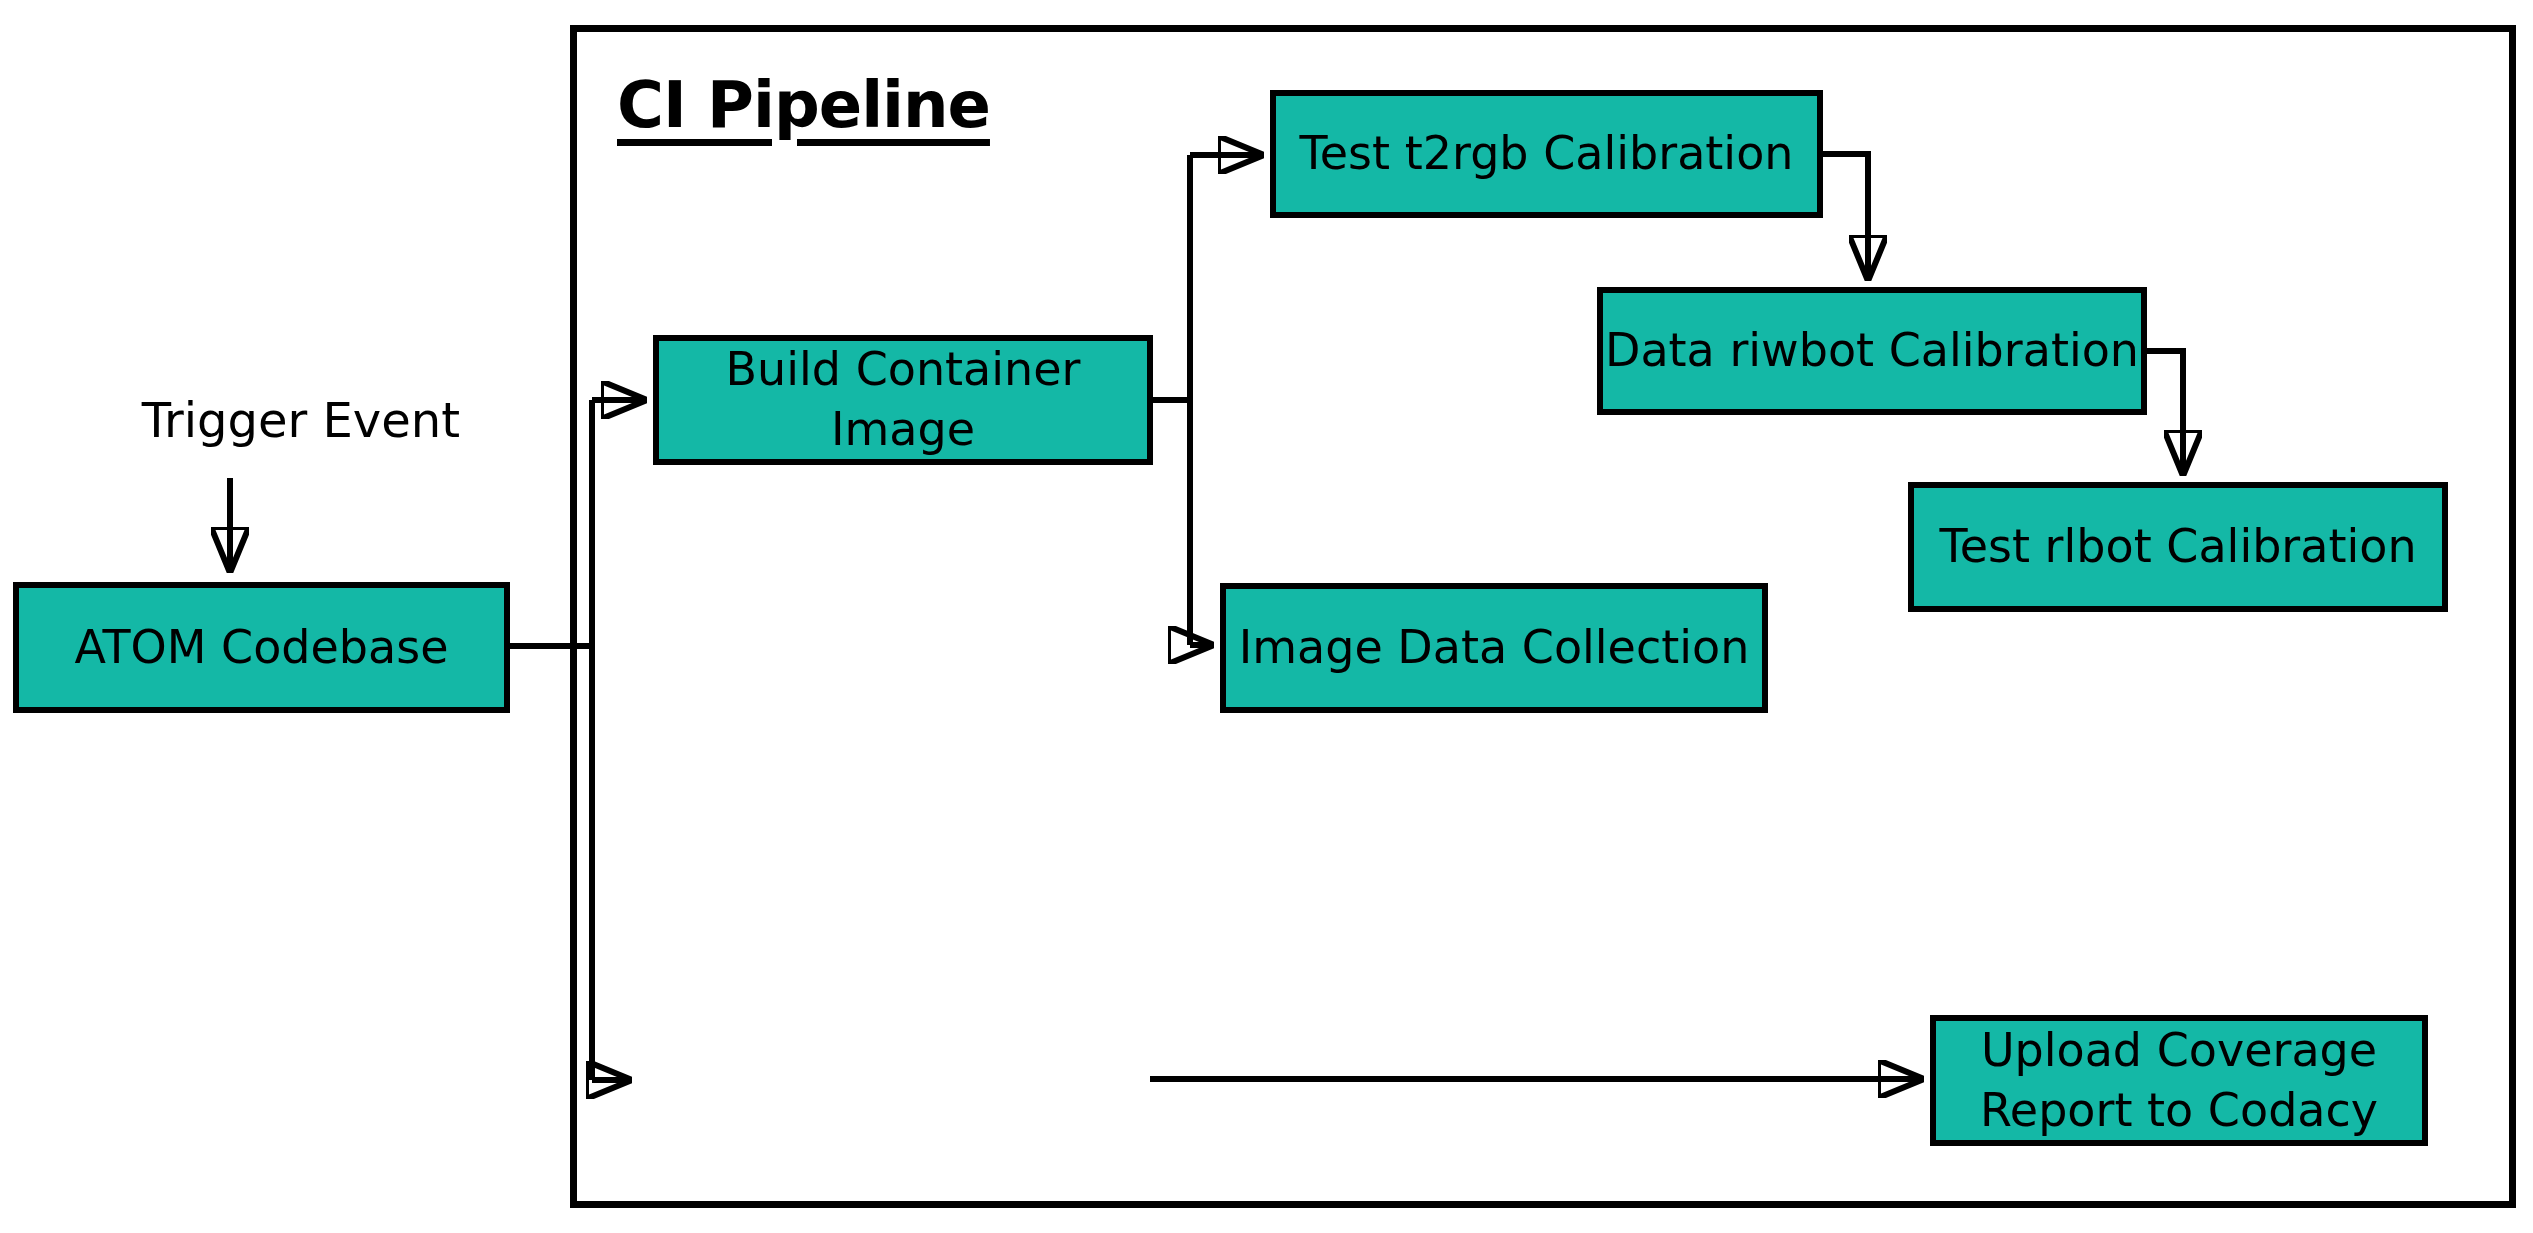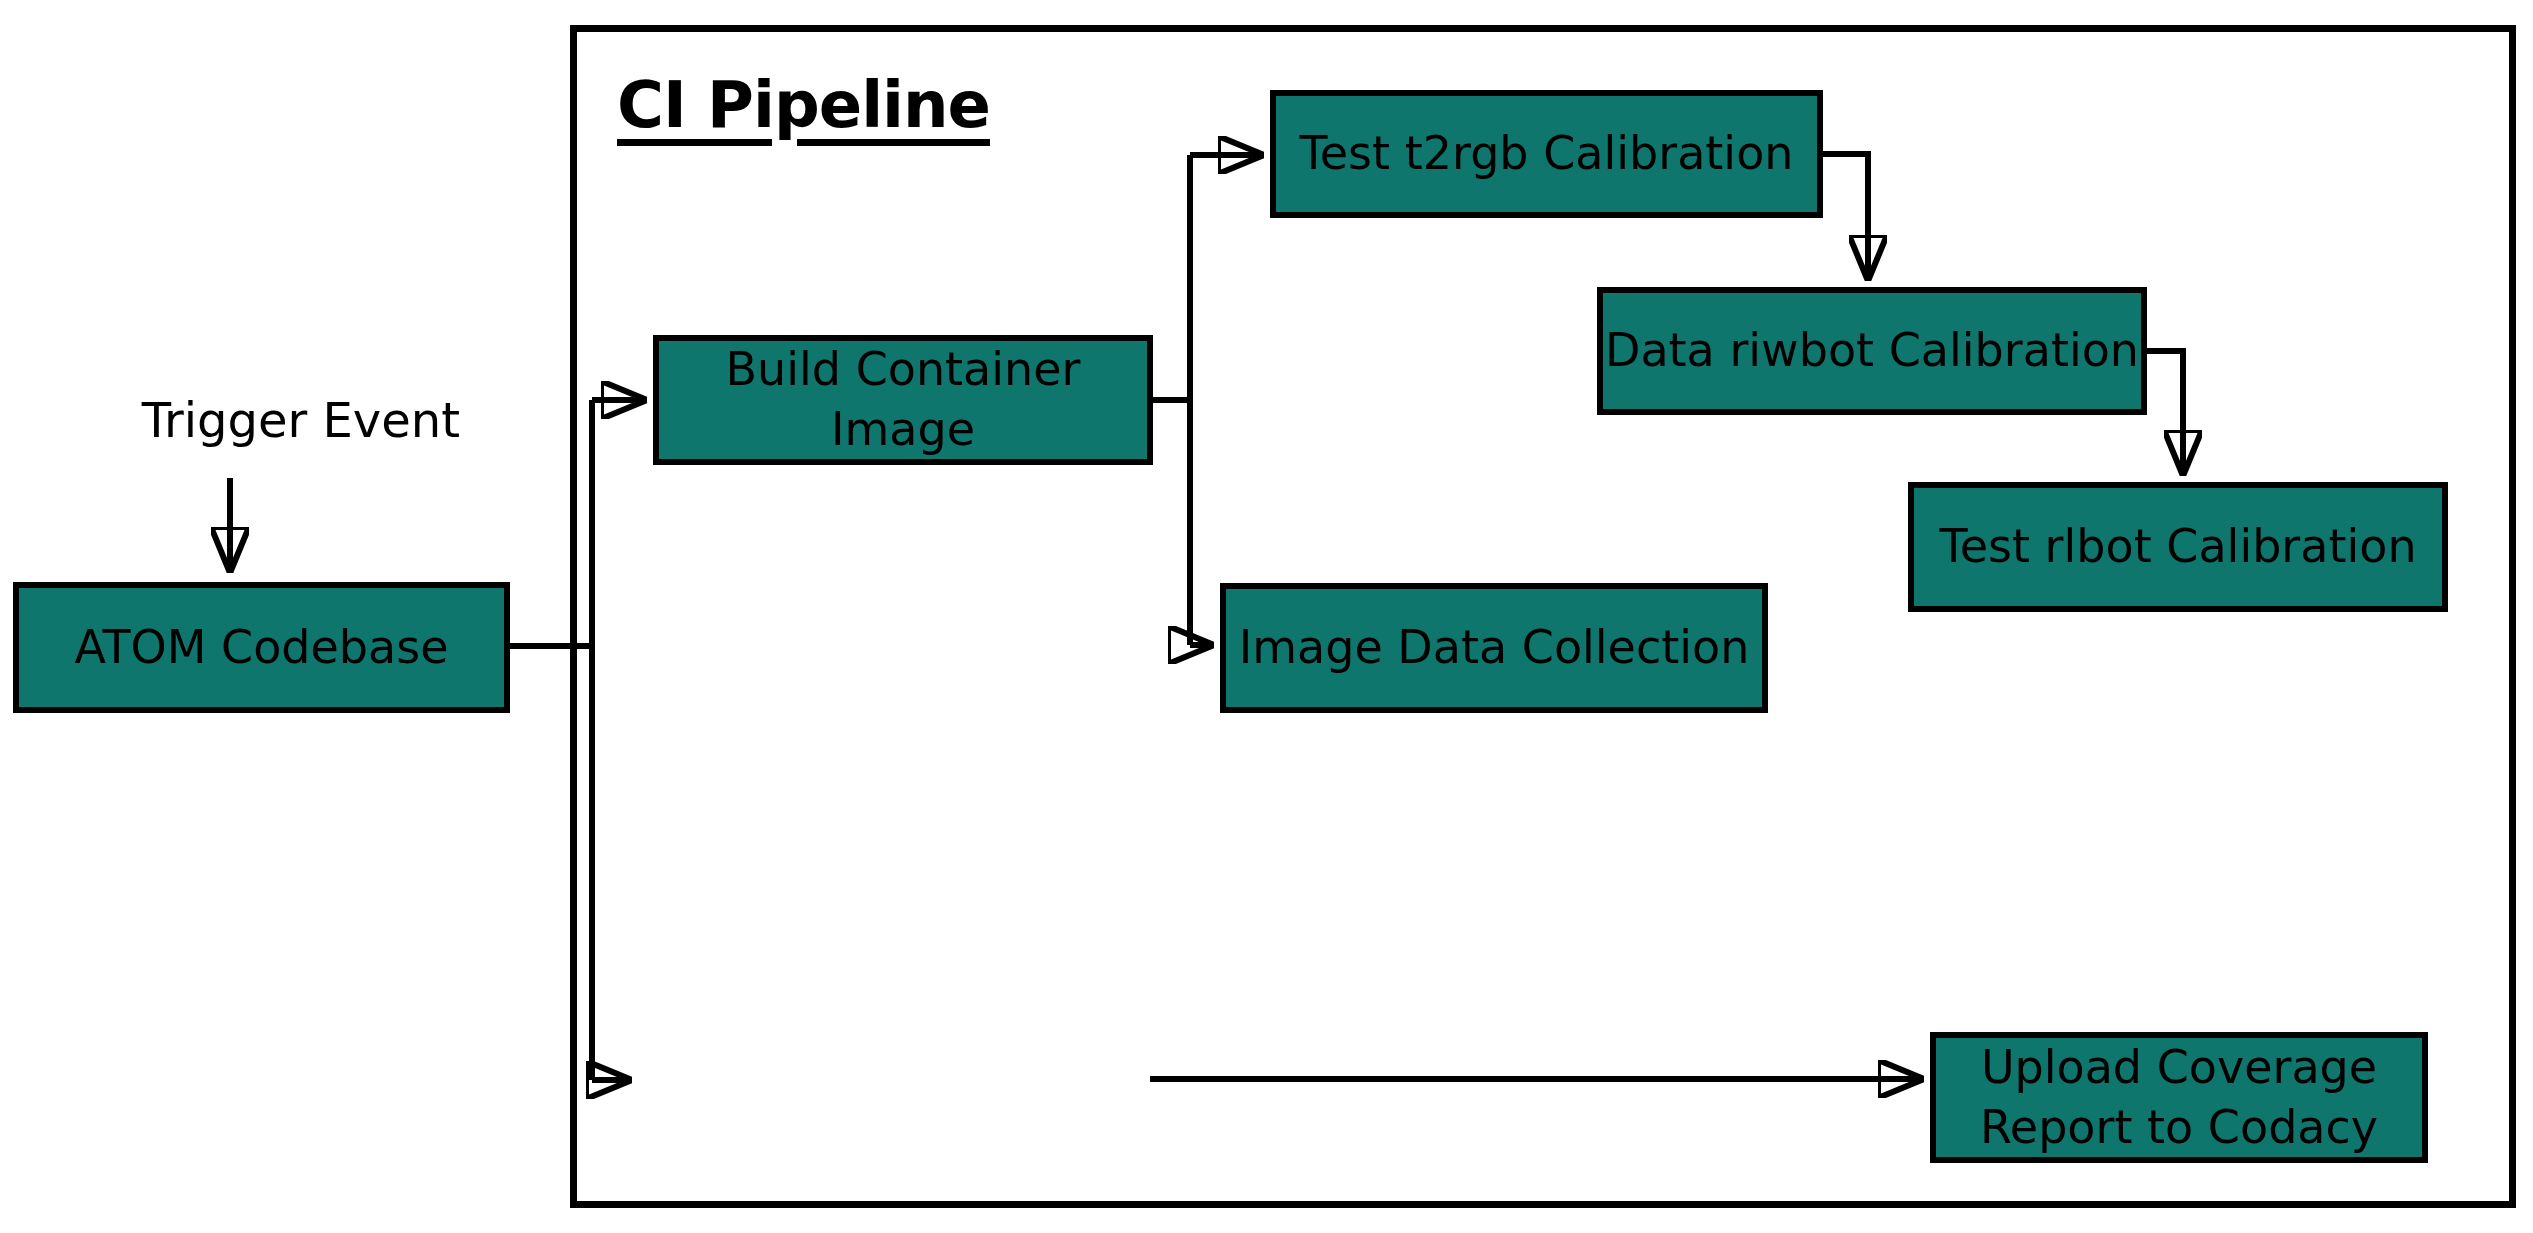--- a/index.html
+++ b/index.html
@@ -37,37 +37,37 @@
     text-decoration: underline;
     text-decoration-thickness: 7px;
     text-underline-offset: 12px;
     white-space: nowrap;
   }
   
   .node {
     position: absolute;
     border: 6px solid #000000;
     box-sizing: border-box;
-    background: #0f766e;
+    background: #14b8a6;
     display: flex;
     align-items: center;
     justify-content: center;
     text-align: center;
     font-size: 46px;
     line-height: 1.3;
   }
   .node.single { white-space: nowrap; }
   .node-atom   { left: 13px;   top: 582px;  width: 497px; height: 131px; }
   .node-build  { left: 653px;  top: 335px;  width: 500px; height: 130px; padding: 0 48px; }
   .node-t2rgb  { left: 1270px; top: 90px;   width: 553px; height: 128px; }
   .node-riwbot { left: 1597px; top: 287px;  width: 550px; height: 128px; }
   .node-rlbot  { left: 1908px; top: 482px;  width: 540px; height: 130px; }
   .node-tdc    { left: 1220px; top: 583px;  width: 548px; height: 130px; }
   .node-run    { left: 638px;  top: 1014px; width: 512px; height: 132px; }
-  .node-upload { left: 1930px; top: 1015px; width: 498px; height: 131px; padding: 0 20px; margin-top: 17px; }
+  .node-upload { left: 1930px; top: 1015px; width: 498px; height: 131px; padding: 0 20px; }
   
   .trigger-label {
     position: absolute;
     left: 0px; top: 392px;
     width: 460px;
     text-align: right;
     font-size: 48px;
     white-space: nowrap;
   }
 </style>

